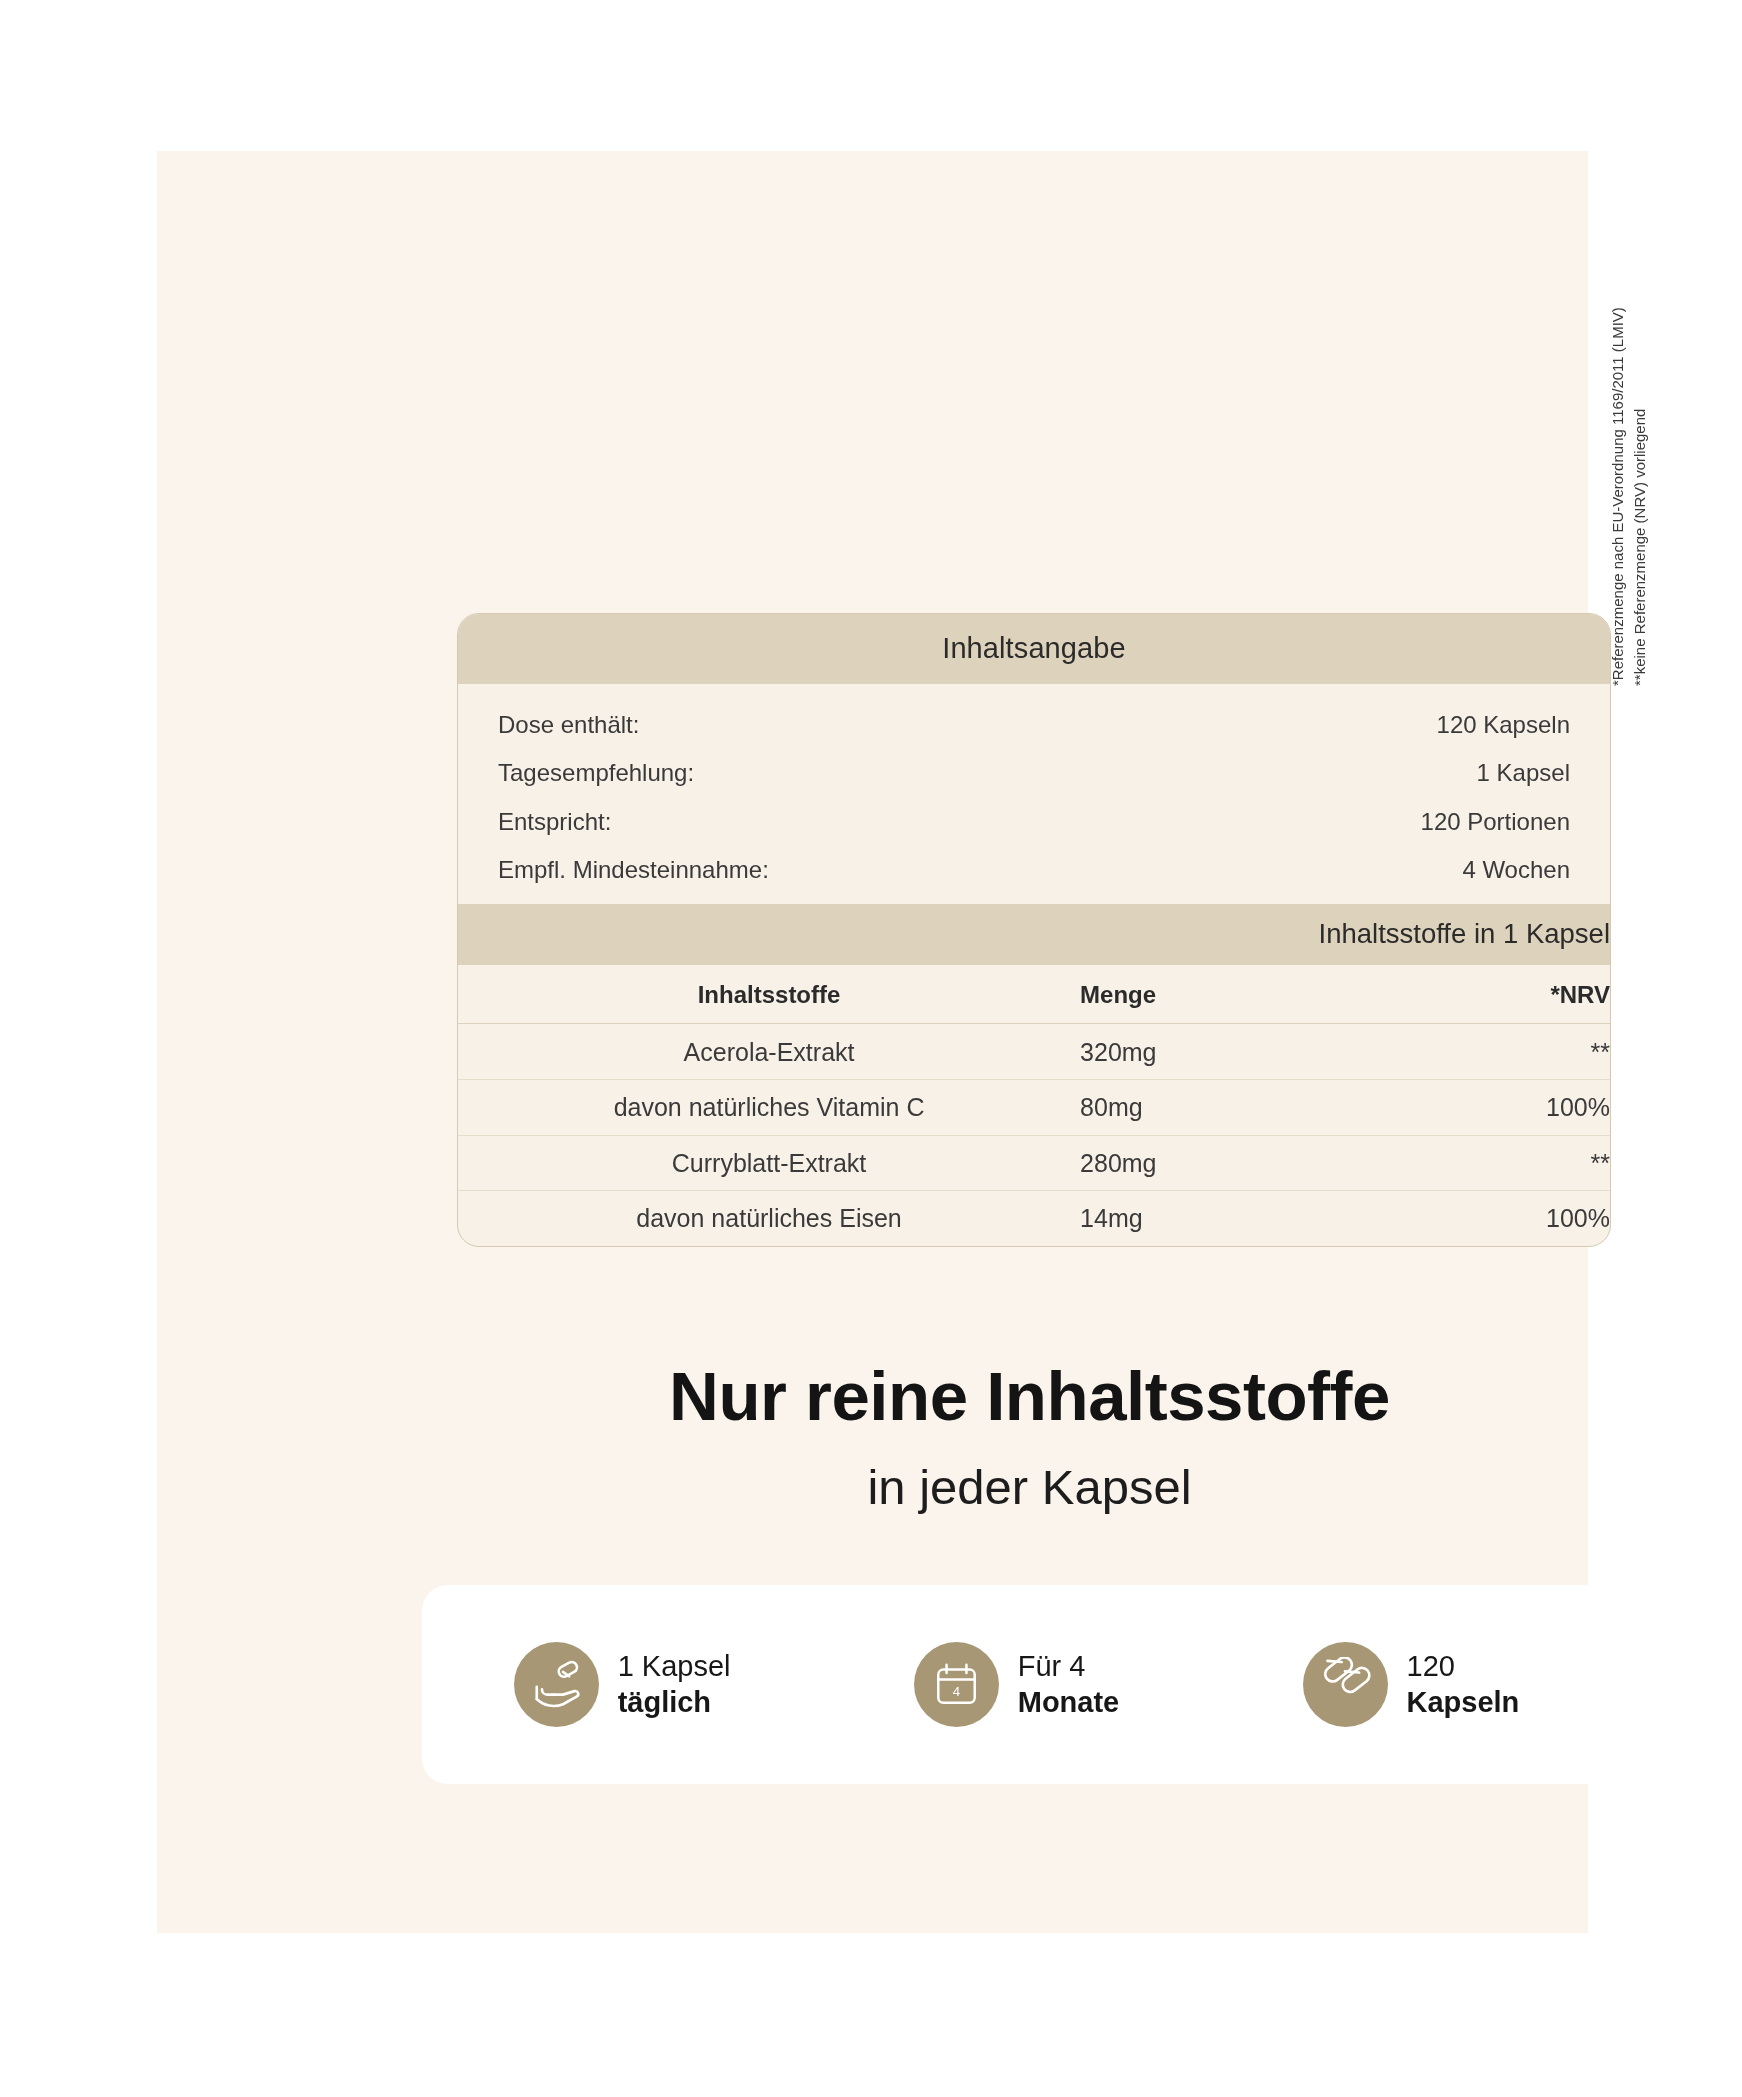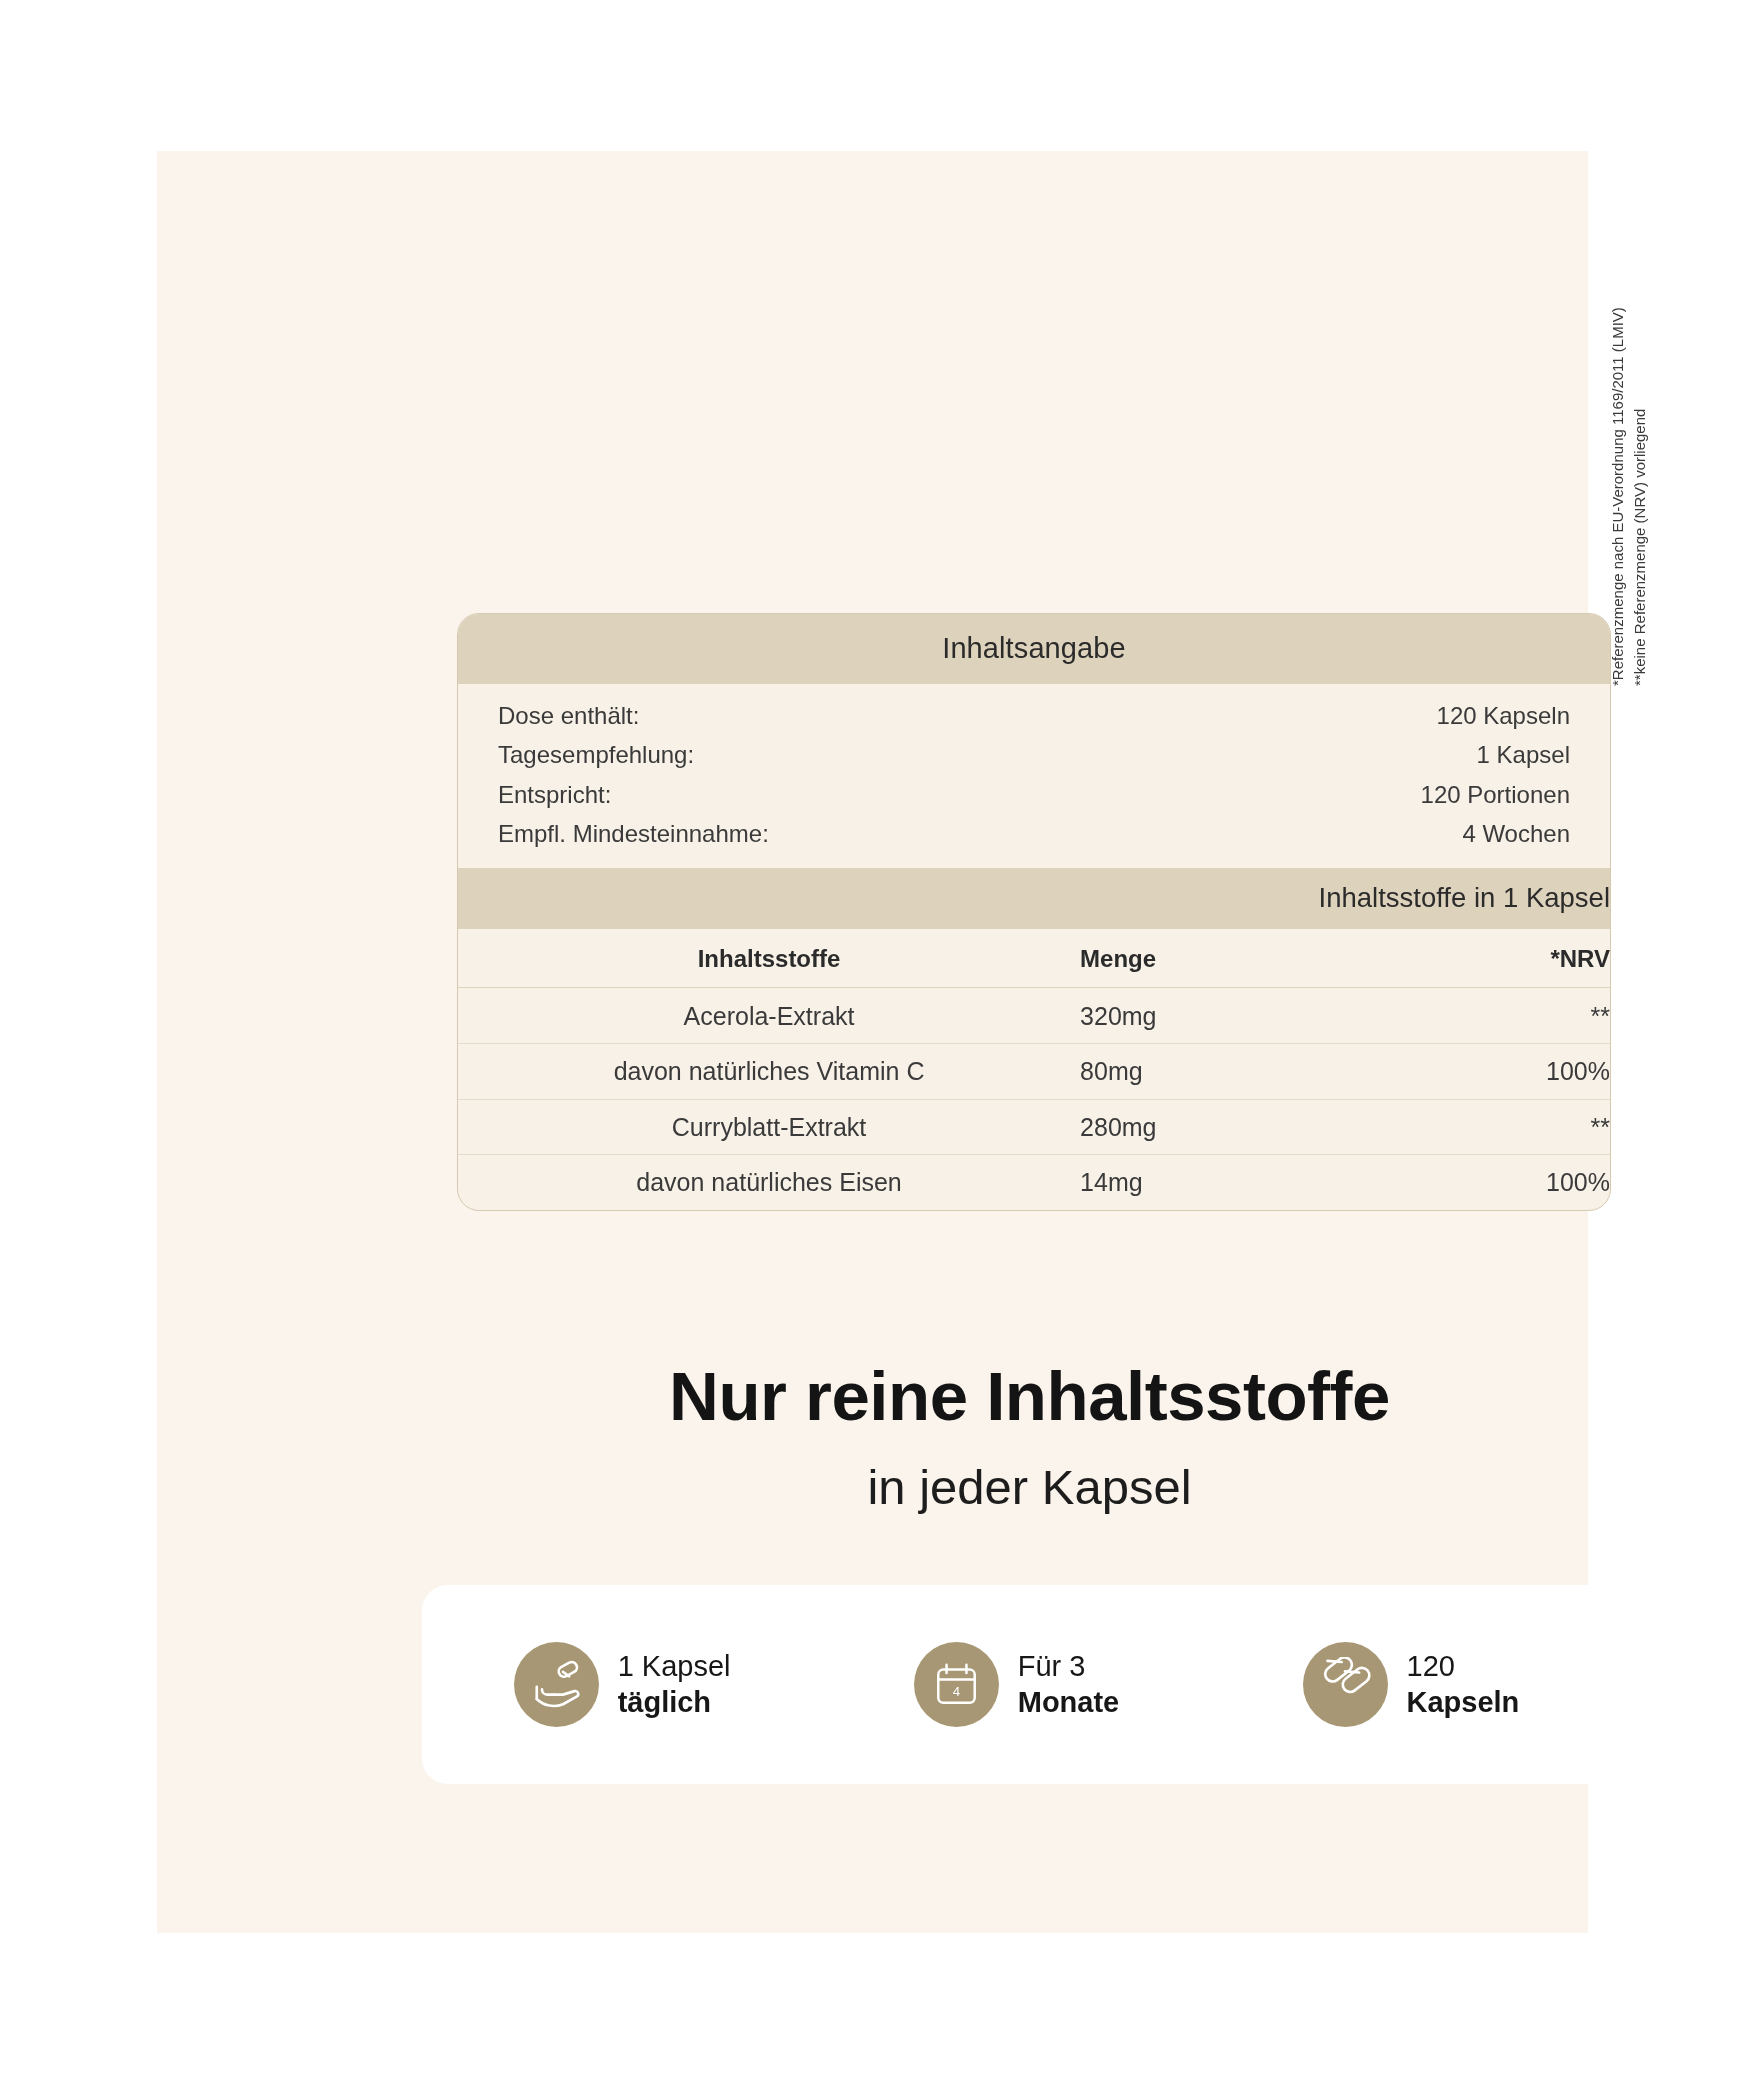--- a/index.html
+++ b/index.html
@@ -54,20 +54,21 @@
   .summary {
     padding: 12.3px 40px 14.2px 40px;
   }
   .summary-row {
     display: flex;
     justify-content: space-between;
     align-items: baseline;
     font-size: 24px;
     color: #3a3a3a;
     padding: 5.7px 0;
+    margin-top: 9px;
   }
   .summary-row .label { text-align: left; }
   .summary-row .value { text-align: right; }
 
   .section-header {
     background: #ddd2bb;
     text-align: right;
     font-size: 27.5px;
     color: #2b2b2b;
     padding: 14.2px 0 15px;
@@ -269,21 +270,21 @@
         <div class="circle">
           <svg width="53" height="53" viewBox="0 0 64 64" fill="none" stroke="#ffffff" stroke-width="3" stroke-linecap="round" stroke-linejoin="round">
             <rect x="10" y="14" width="44" height="40" rx="6"></rect>
             <path d="M10 26 L54 26"></path>
             <path d="M20 8 L20 18"></path>
             <path d="M44 8 L44 18"></path>
             <text x="32" y="46" font-family="Liberation Sans, sans-serif" font-size="16" fill="#ffffff" stroke="none" text-anchor="middle">4</text>
           </svg>
         </div>
         <div class="btext">
-          <span>Für 3</span>
+          <span>Für 4</span>
           <span class="l2">Monate</span>
         </div>
       </div>
 
       <div class="benefit">
         <div class="circle">
           <svg width="56" height="56" viewBox="0 0 64 64" fill="none" stroke="#ffffff" stroke-width="3" stroke-linecap="round" stroke-linejoin="round">
             <rect x="6" y="18" width="34" height="17" rx="8.5" transform="rotate(-38 6 18)"></rect>
             <path d="M19 11 L31 22" transform="rotate(-38 6 18)"></path>
             <rect x="26" y="30" width="34" height="17" rx="8.5" transform="rotate(-38 26 30)"></rect>

